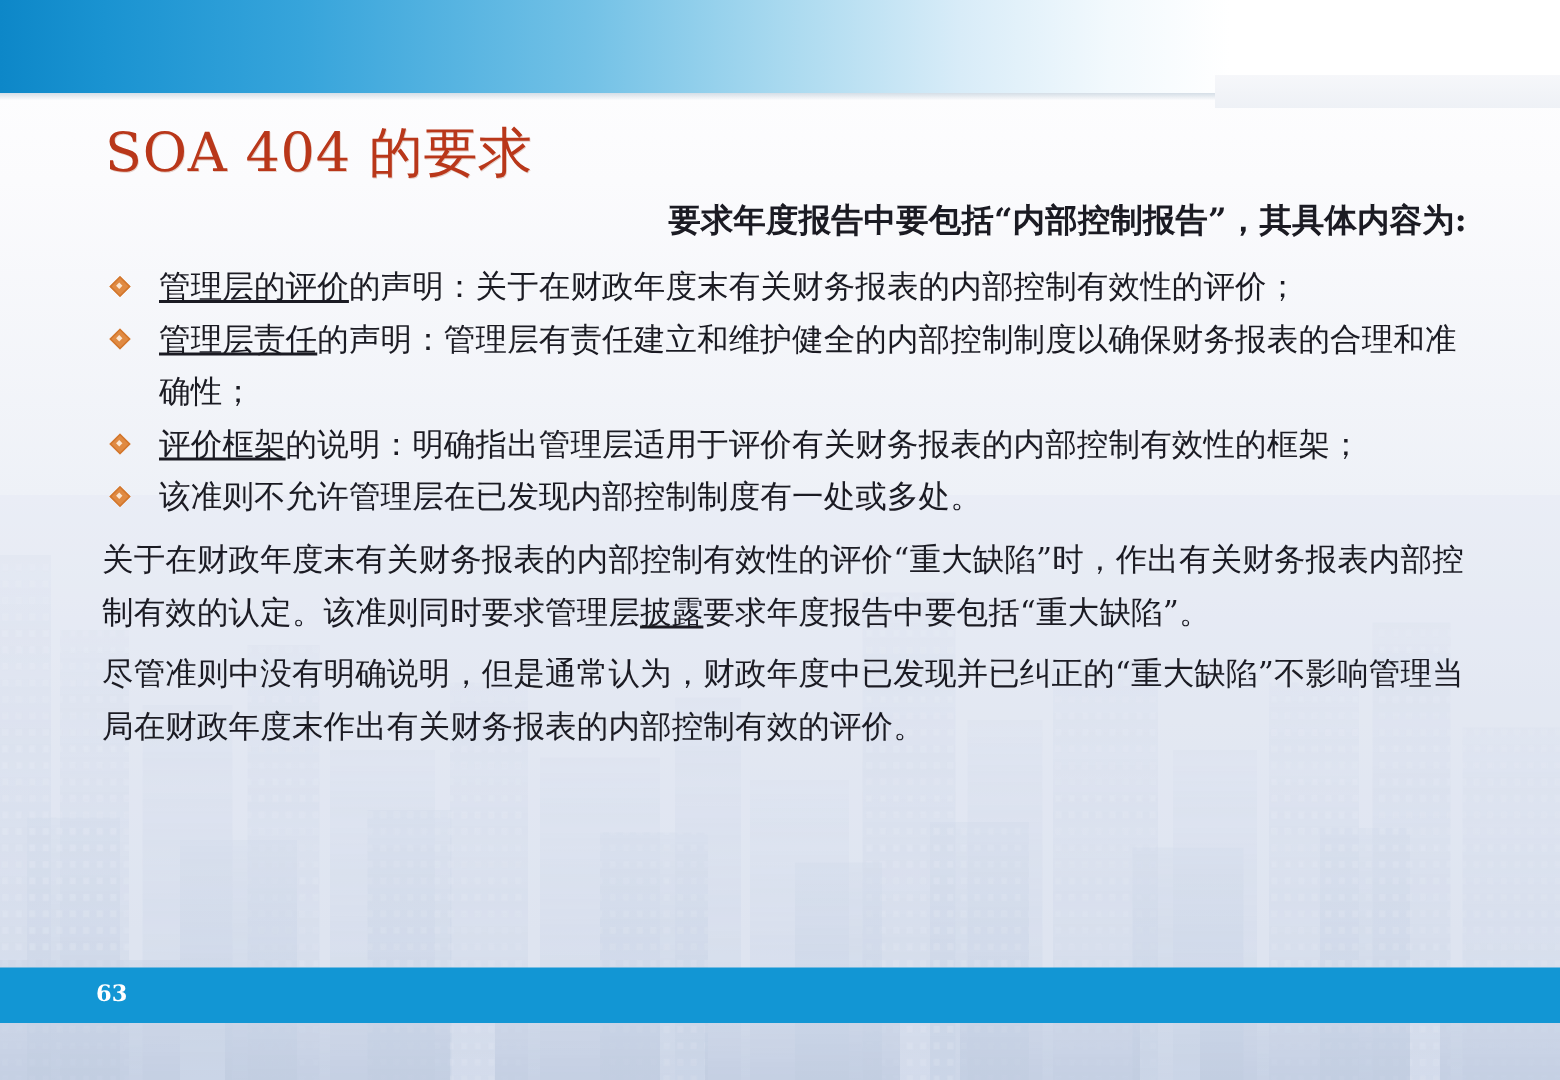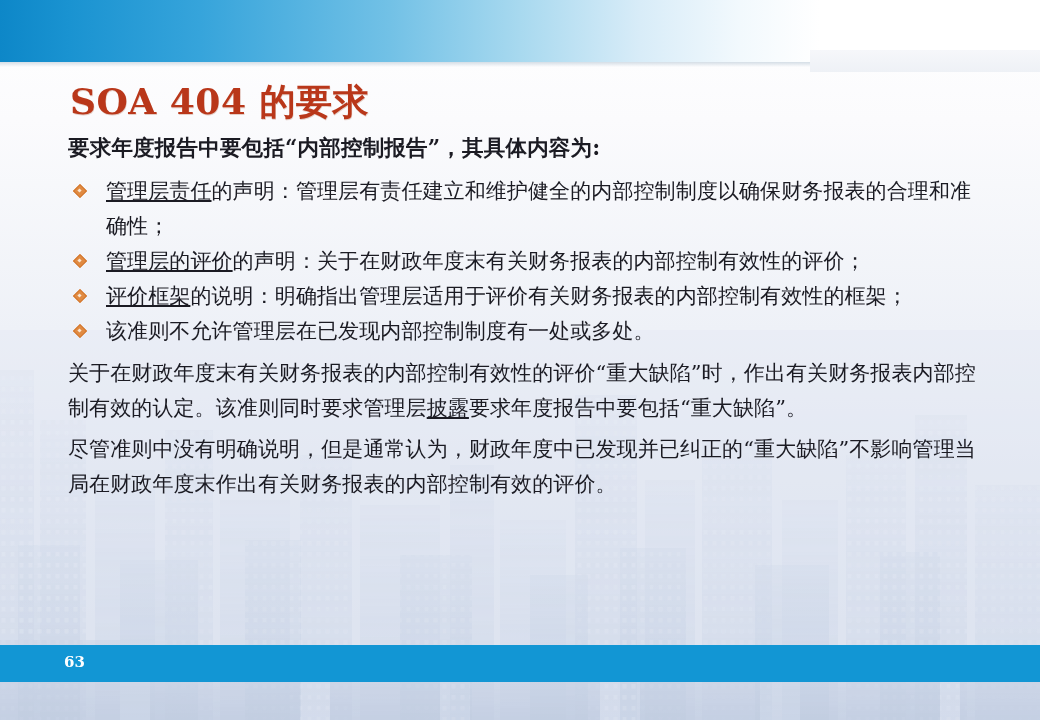--- a/index.html
+++ b/index.html
@@ -65,21 +65,21 @@
     width: 230px; height: 22px;
     background: linear-gradient(to bottom, #f6f7fa, #eef1f6);
   }
 
   
   .title {
     position: absolute;
     left: 70px; top: 78px;
     font-family: "DejaVu Serif", "Liberation Serif", serif;
     font-size: 36px;
-    font-weight: bold;
+    font-weight: normal;
     color: #b9371a;
     letter-spacing: 0.5px;
     white-space: nowrap;
     text-shadow: 0.5px 0.5px 0 rgba(160,70,40,0.25);
   }
 
   
   .content {
     position: absolute;
     left: 68px; top: 133px;
@@ -87,20 +87,21 @@
     color: #1b1b23;
   }
 
   .lead {
     font-size: 21.5px;
     font-weight: bold;
     line-height: 30px;
     letter-spacing: 0.2px;
     margin-bottom: 11px;
     white-space: nowrap;
+    text-align: right;
   }
 
   ul.bullets {
     list-style: none;
     margin: 0;
     padding: 0;
   }
   ul.bullets > li {
     position: relative;
     padding-left: 38px;
@@ -259,29 +260,29 @@
 
     <div class="lead">要求年度报告中要包括“内部控制报告”，其具体内容为:</div>
 
     <ul class="bullets">
 
       <li>
         <span class="diamond">
             <i></i>
             <i class="inner"></i>
           </span>
-        <span class="u">管理层责任</span><span>的声明：管理层有责任建立和维护健全的内部控制制度以确保财务报表的合理和准确性；</span>
+        <span class="u">管理层的评价</span><span>的声明：关于在财政年度末有关财务报表的内部控制有效性的评价；</span>
       </li>
 
       <li>
         <span class="diamond">
             <i></i>
             <i class="inner"></i>
           </span>
-        <span class="u">管理层的评价</span><span>的声明：关于在财政年度末有关财务报表的内部控制有效性的评价；</span>
+        <span class="u">管理层责任</span><span>的声明：管理层有责任建立和维护健全的内部控制制度以确保财务报表的合理和准确性；</span>
       </li>
 
       <li>
         <span class="diamond">
             <i></i>
             <i class="inner"></i>
           </span>
         <span class="u">评价框架</span><span>的说明：明确指出管理层适用于评价有关财务报表的内部控制有效性的框架；</span>
       </li>
 

